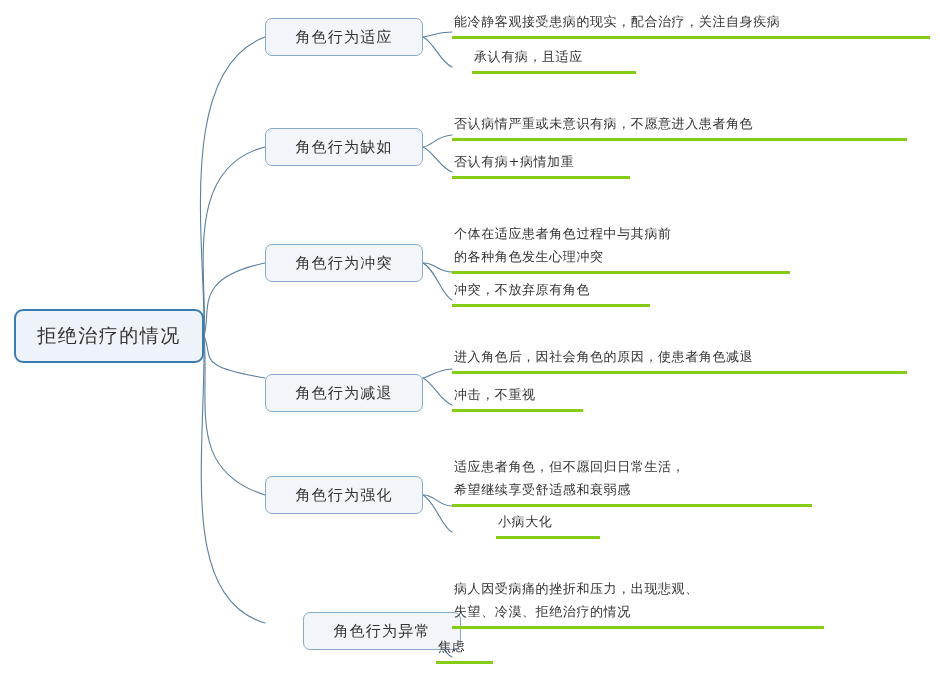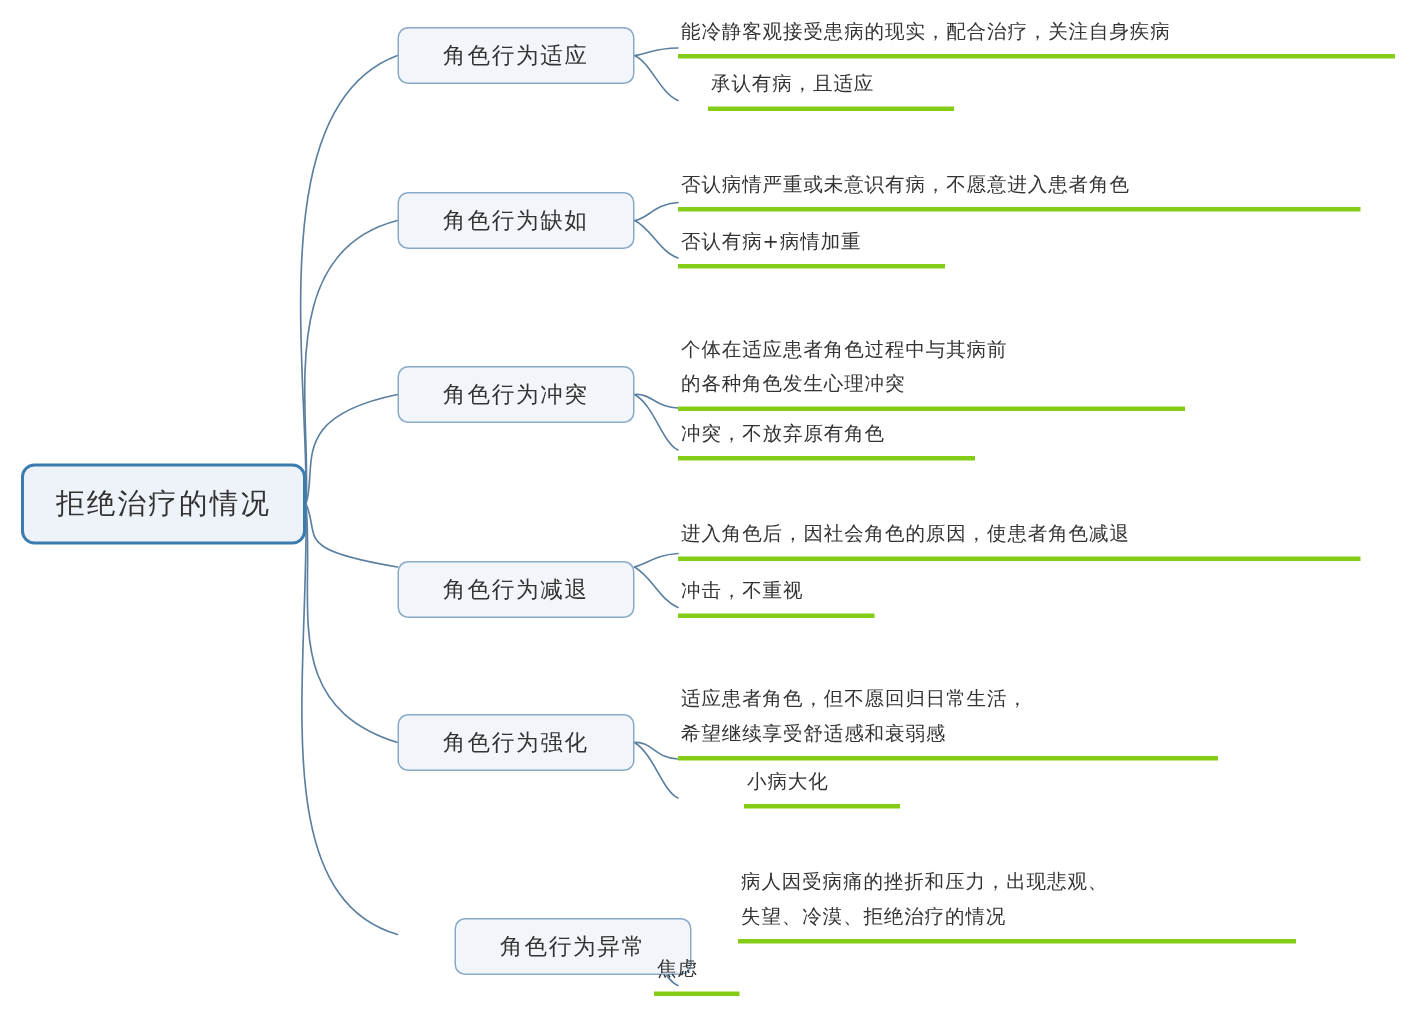--- a/index.html
+++ b/index.html
@@ -147,17 +147,17 @@
 的各种角色发生心理冲突</div>
   <div class="leaf" style="left:452px; top:278px; width:198px;">冲突，不放弃原有角色</div>
 
   <div class="leaf" style="left:452px; top:345px; width:455px;">进入角色后，因社会角色的原因，使患者角色减退</div>
   <div class="leaf" style="left:452px; top:455px; width:360px;">适应患者角色，但不愿回归日常生活，
 希望继续享受舒适感和衰弱感</div>
 
   <div class="leaf" style="left:452px; top:383px; width:131px;">冲击，不重视</div>
   <div class="leaf" style="left:452px; top:510px; width:104px;margin-left:44px;">小病大化</div>
 
-  <div class="leaf" style="left:452px; top:577px; width:372px;margin-left:40px;">病人因受病痛的挫折和压力，出现悲观、
+  <div class="leaf" style="left:452px; top:577px; width:372px;">病人因受病痛的挫折和压力，出现悲观、
 失望、冷漠、拒绝治疗的情况</div>
   <div class="leaf" style="left:436px; top:635px; width:57px;">焦虑</div>
 
 </div>
 
 </body></html>

